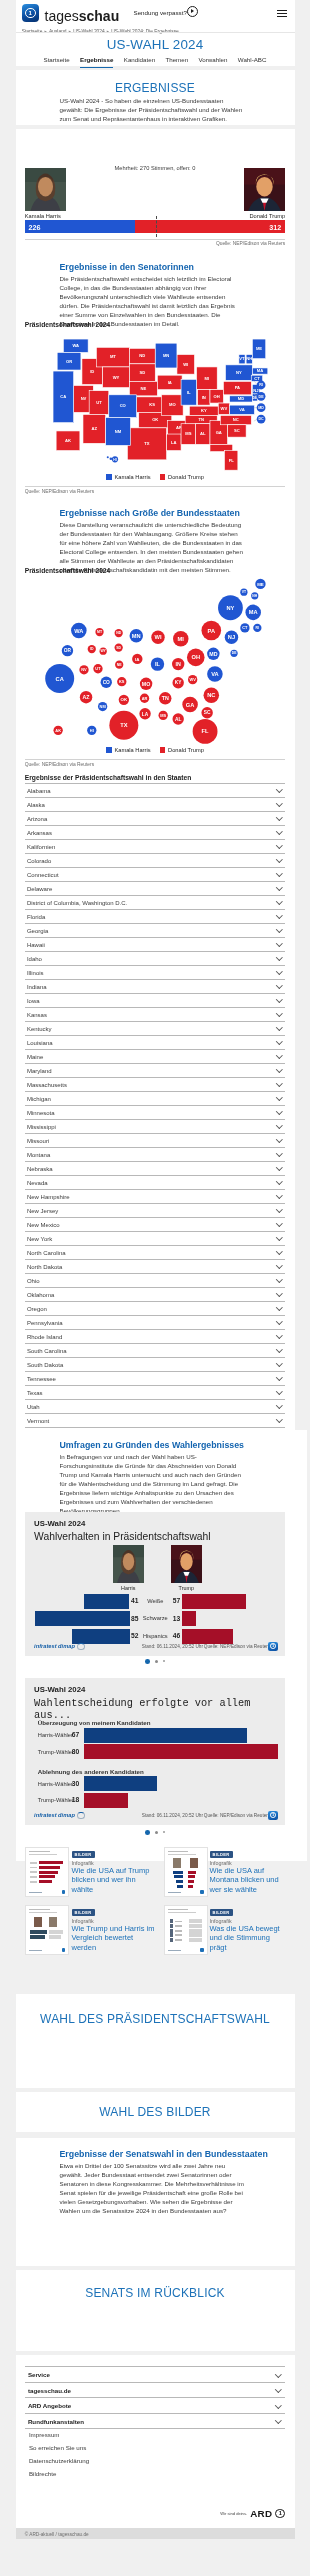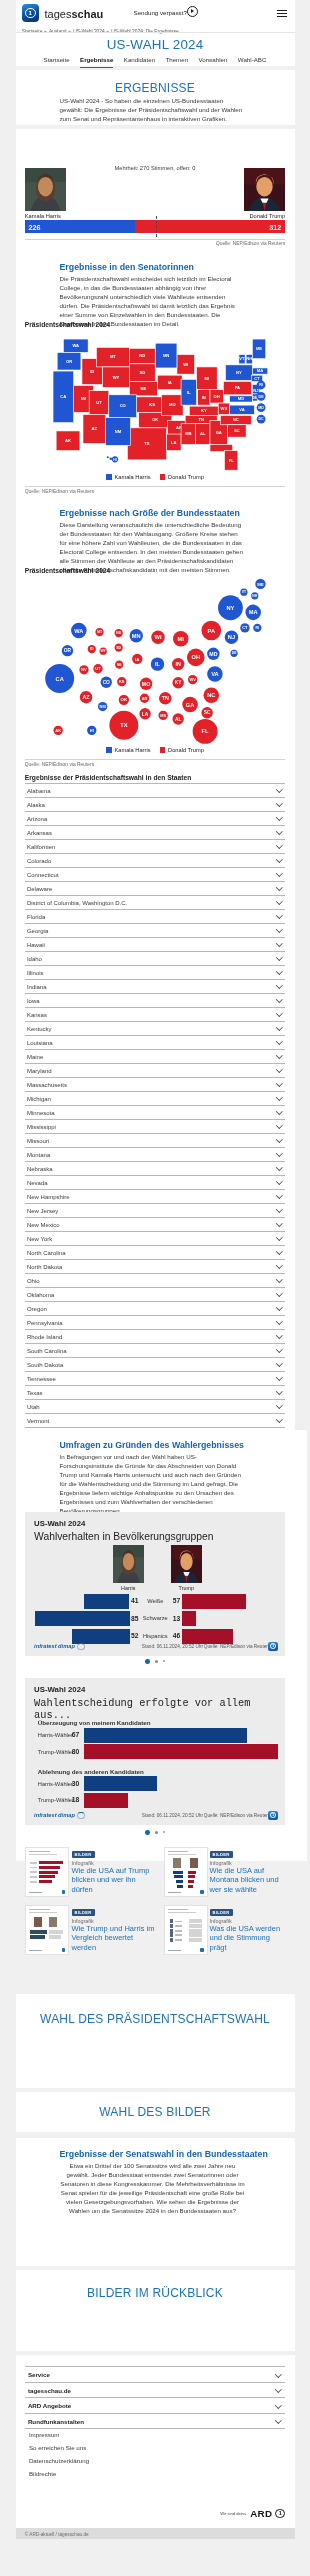--- a/index.html
+++ b/index.html
@@ -42,21 +42,21 @@
   svg text{font-family:"Liberation Sans",sans-serif;}
 </style>
 </head>
 <body>
 
 <div class="card" style="top:0;height:66px;">
   <div class="abs" style="left:6.2px;top:4.1px;width:17.6px;height:17.6px;border-radius:4.1px;background:linear-gradient(160deg,#2a8fe0 0%,#0b4da0 55%,#06316e 100%);">
     <div class="abs" style="left:3.6px;top:3.6px;width:10.3px;height:10.3px;border-radius:50%;border:1.3px solid #fff;box-sizing:border-box;"></div>
     <div class="abs" style="left:6.7px;top:5.2px;color:#fff;font-size:6.2px;font-weight:700;">1</div>
   </div>
-  <div class="abs" style="left:29px;top:7.8px;font-size:11px;color:#1d1d1d;"><span>tages</span><b>schau</b></div>
+  <div class="abs" style="left:29px;top:7.8px;font-size:14px;color:#1d1d1d;"><span>tages</span><b>schau</b></div>
   <div class="abs" style="left:118px;top:8.8px;font-size:6.2px;color:#1d1d1d;">Sendung verpasst?</div>
   <div class="abs" style="left:171px;top:6.2px;width:11px;height:11px;border:0.8px solid #1d1d1d;border-radius:50%;box-sizing:border-box;">
     <div class="abs" style="left:3.6px;top:2.3px;width:0;height:0;border-left:3.6px solid #1d1d1d;border-top:2.3px solid transparent;border-bottom:2.3px solid transparent;"></div>
   </div>
   <div class="abs" style="right:7.2px;top:7.8px;">
     <div class="hbar"></div>
       <div class="hbar"></div>
       <div class="hbar"></div>
   </div>
   <div class="abs" style="left:6.2px;top:25px;" id="breadcrumb"><span class="bc-item">Startseite</span><span class="bc-sep">▸</span><span class="bc-item">Ausland</span><span class="bc-sep">▸</span><span class="bc-item">US-Wahl 2024</span><span class="bc-sep">▸</span><span class="bc-item">US-Wahl 2024: Die Ergebnisse</span></div>
@@ -758,21 +758,21 @@
       </div>
     </div>
 </div>
 
 <div class="card" style="top:1430px;height:431px;padding-left:12px;">
   <div class="abs sub-head" style="left:44px;top:10.3px;">Umfragen zu Gründen des Wahlergebnisses</div>
   <div class="abs body-text" style="left:44px;top:23px;width:186px;">In Befragungen vor und nach der Wahl haben US-Forschungsinstitute die Gründe für das Abschneiden von Donald Trump und Kamala Harris untersucht und auch nach den Gründen für die Wahlentscheidung und die Stimmung im Land gefragt. Die Ergebnisse liefern wichtige Anhaltspunkte zu den Ursachen des Ergebnisses und zum Wahlverhalten der verschiedenen Bevölkerungsgruppen.</div>
 
   <div class="chart-card" style="top:82px;height:144px;">
     <div class="abs kicker" style="left:9.3px;top:7.2px;">US-Wahl 2024</div>
-    <div class="abs chart-title" style="left:9.3px;top:18.6px;">Wahlverhalten in Bevölkerungsgruppen</div>
+    <div class="abs chart-title" style="left:9.3px;top:18.6px;">Wahlverhalten in Präsidentschaftswahl</div>
     <div class="abs" style="left:88px;top:33px;width:31px;height:38px;" id="mini-harris"><svg width="100%" height="100%" viewBox="0 0 60 62" preserveAspectRatio="none">
     <rect width="60" height="62" fill="#45544b"></rect>
           <rect width="60" height="20" fill="#3a4a42"></rect>
     <path d="M8 62 Q14 40 30 40 Q46 40 52 62 Z" fill="#3d3f46"></path>
     <path d="M16 34 Q14 12 30 10 Q46 12 44 34 Q44 46 30 48 Q16 46 16 34Z" fill="#5a3f2e"></path>
     <ellipse cx="30" cy="27" rx="11" ry="14" fill="#c08a5e"></ellipse>
     <path d="M19 20 Q22 12 30 13 Q38 12 41 20 L41 16 Q36 8 30 8 Q24 8 19 16Z" fill="#4a3326"></path>
         </svg></div>
     <div class="abs" style="left:146px;top:33px;width:31px;height:38px;" id="mini-trump"><svg width="100%" height="100%" viewBox="0 0 60 62" preserveAspectRatio="none">
     <rect width="60" height="62" fill="#3a1118"></rect>
@@ -872,21 +872,21 @@
         <div class="abs" style="left:13.4px;top:27px;width:15.5px;height:3.1px;background:#a50f28;"></div>
         <div class="abs" style="left:4.1px;top:28px;width:7.2px;height:1.6px;background:#c9c9c9;"></div>
         <div class="abs" style="left:13.4px;top:32px;width:12.4px;height:3.1px;background:#a50f28;"></div>
         <div class="abs" style="left:4.1px;top:33px;width:7.2px;height:1.6px;background:#c9c9c9;"></div>
         <div class="abs" style="left:3.1px;bottom:2.6px;width:13.4px;height:1.6px;background:#9ab;"></div>
         <div class="abs" style="right:2.6px;bottom:2.1px;width:3.6px;height:3.6px;background:#1d70b8;border-radius:1px;"></div>
       </div>
   <div class="abs" style="left:56px;top:1px;width:84px;">
     <span class="badge">BILDER</span>
     <div class="teaser-kicker" style="margin-top:2.1px;">Infografik</div>
-    <div class="teaser-title">Wie die USA auf Trump blicken und wer ihn dürfen</div>
+    <div class="teaser-title">Wie die USA auf Trump blicken und wer ihn wählte</div>
   </div>
       <div class="thumb" style="left:148px;top:0px;">
         <div class="abs" style="left:3.1px;top:2.6px;width:20.7px;height:1.6px;background:#bbb;"></div>
         <div class="abs" style="left:3.1px;top:5.7px;width:28.4px;height:1.6px;background:#ccc;"></div>
         <div class="abs" style="left:8.3px;top:10.3px;width:8.3px;height:9.3px;background:#8a7a6a;"></div>
         <div class="abs" style="left:25px;top:10.3px;width:8.3px;height:9.3px;background:#7a5a4a;"></div>
         <div class="abs" style="left:8.3px;top:23px;width:10.3px;height:3.1px;background:#0f3f80;"></div>
         <div class="abs" style="left:23px;top:23px;width:8.8px;height:3.1px;background:#a50f28;"></div>
         <div class="abs" style="left:9.8px;top:27px;width:8.8px;height:3.1px;background:#0f3f80;"></div>
         <div class="abs" style="left:23px;top:27px;width:7.2px;height:3.1px;background:#a50f28;"></div>
@@ -936,40 +936,40 @@
         <div class="abs" style="left:24px;top:27px;width:13.4px;height:3.6px;background:#d4d4d4;"></div>
         <div class="abs" style="left:5.2px;top:32px;width:3.6px;height:3.6px;background:#55657a;"></div>
         <div class="abs" style="left:10.3px;top:33px;width:7.2px;height:1.6px;background:#bbb;"></div>
         <div class="abs" style="left:24px;top:32px;width:13.4px;height:3.6px;background:#d4d4d4;"></div>
         <div class="abs" style="left:3.1px;bottom:2.6px;width:13.4px;height:1.6px;background:#9ab;"></div>
         <div class="abs" style="right:2.6px;bottom:2.1px;width:3.6px;height:3.6px;background:#1d70b8;border-radius:1px;"></div>
       </div>
   <div class="abs" style="left:194px;top:59px;width:76px;">
     <span class="badge">BILDER</span>
     <div class="teaser-kicker" style="margin-top:2.1px;">Infografik</div>
-    <div class="teaser-title">Was die USA werden und die Stimmung prägt</div>
+    <div class="teaser-title">Was die USA bewegt und die Stimmung prägt</div>
   </div>
     </div>
 </div>
 
 <div class="card" style="top:1994px;height:94px;">
   <div class="abs sec-head" style="top:17.6px;">WAHL DES PRÄSIDENTSCHAFTSWAHL</div>
 </div>
 
 <div class="card" style="top:2092px;height:40px;">
   <div class="abs sec-head" style="top:13.4px;">WAHL DES BILDER</div>
 </div>
 
-<div class="card" style="top:2138px;height:128px;text-align:center;">
+<div class="card" style="top:2138px;height:128px;">
   <div class="abs sub-head" style="left:44px;top:11.4px;">Ergebnisse der Senatswahl in den Bundesstaaten</div>
   <div class="abs body-text" style="left:44px;top:24px;width:186px;">Etwa ein Drittel der 100 Senatssitze wird alle zwei Jahre neu gewählt. Jeder Bundesstaat entsendet zwei Senatorinnen oder Senatoren in diese Kongresskammer. Die Mehrheitsverhältnisse im Senat spielen für die jeweilige Präsidentschaft eine große Rolle bei vielen Gesetzgebungsvorhaben. Wie sehen die Ergebnisse der Wahlen um die Senatssitze 2024 in den Bundesstaaten aus?</div>
 </div>
 
 <div class="card" style="top:2270px;height:81px;">
-  <div class="abs sec-head" style="top:15.5px;">BILDER IM RÜCKBLICK</div>
+  <div class="abs sec-head" style="top:15.5px;">SENATS IM RÜCKBLICK</div>
 </div>
 
 <div class="card" style="top:2355px;height:173px;">
   <div class="abs" style="left:9.3px;top:11.4px;width:260px;border-bottom:0.5px solid #b8b8b8;" id="footer-acc">
       <div class="f-row">
         <span>Service</span>
         <i class="chev"></i>
       </div>
       <div class="f-row">
         <span>tagesschau.de</span>

